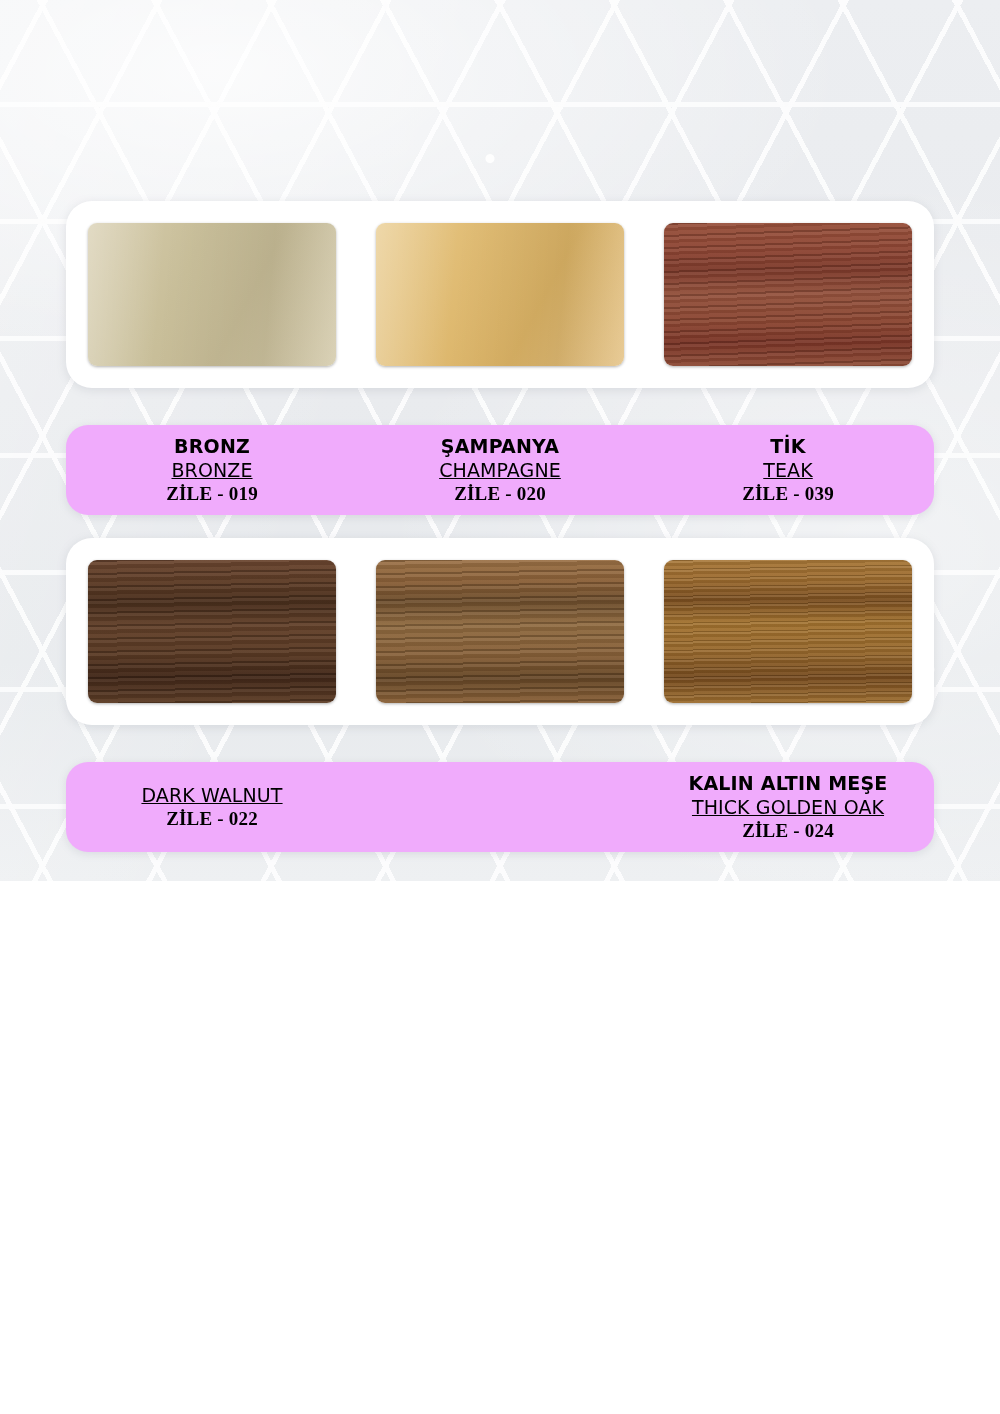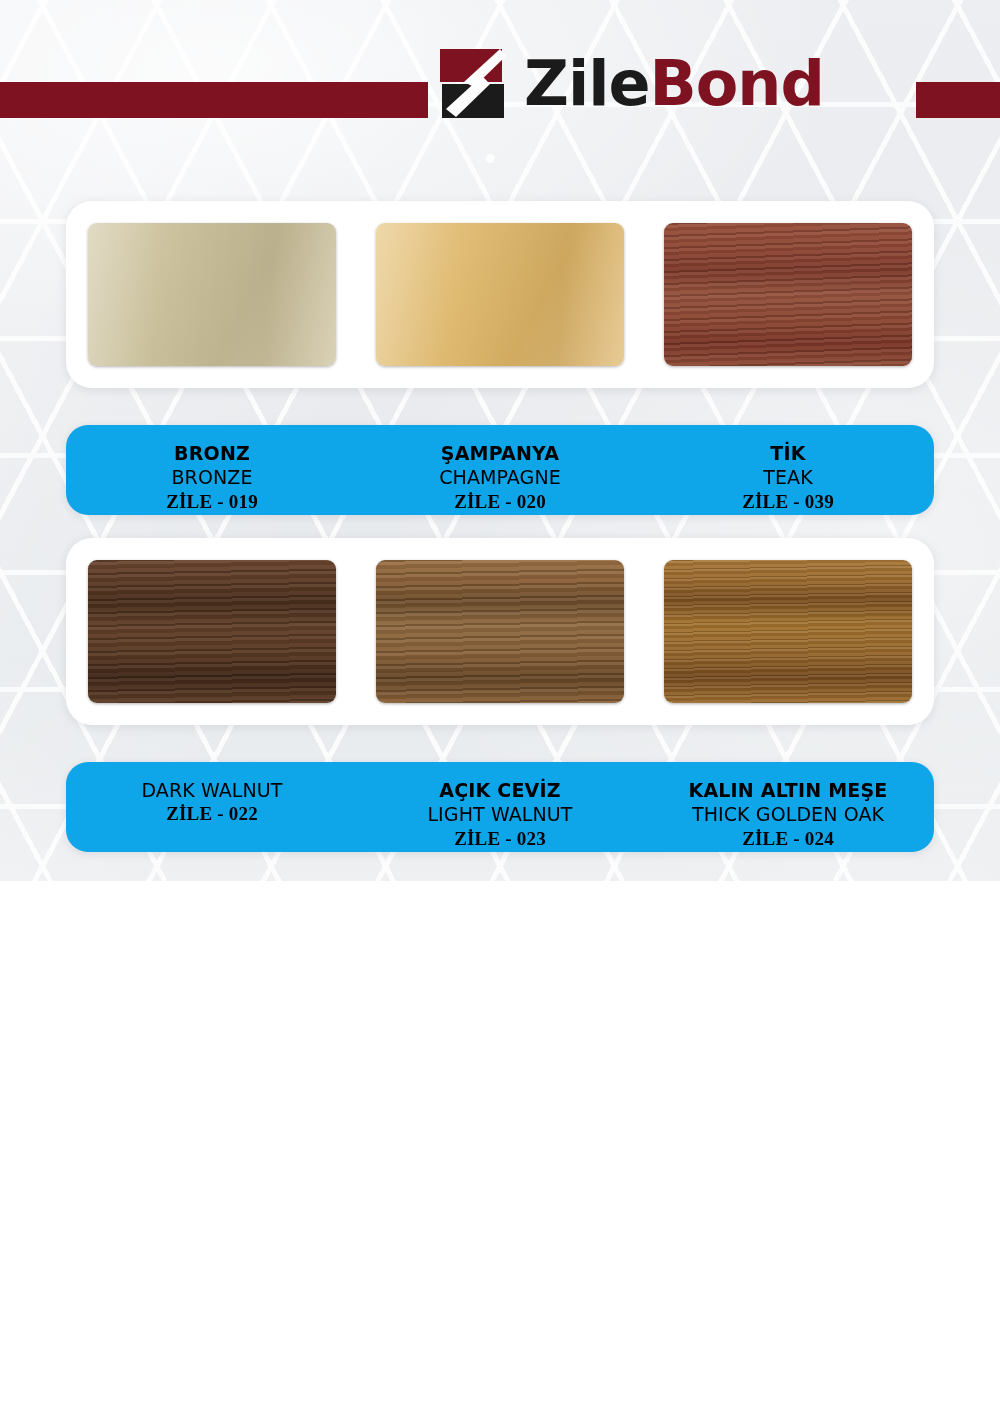--- a/index.html
+++ b/index.html
@@ -68,63 +68,43 @@
   }
   .swatch{
     width:248px;height:143px;border-radius:9px;
     box-shadow:0 1px 3px rgba(0,0,0,.30);
     position:relative;overflow:hidden;
   }
   .swatch .grain{position:absolute;inset:0;}
 
   .label-card{
     position:relative;width:868px;height:90px;margin-top:37px;
-    background:#0ea5e9;border-radius:22px;
+    background:#f0abfc;border-radius:22px;
     box-shadow:0 2px 9px rgba(120,130,145,.18);
-    display:flex;justify-content:space-between;
-    padding:16px 22px;box-sizing:border-box;
+    display:flex;align-items:center;justify-content:space-between;
+    padding:0 22px;box-sizing:border-box;
   }
   .label-cell{width:248px;text-align:center;color:#000;}
   .l-tr{font-size:19px;font-weight:bold;letter-spacing:.2px;line-height:1.28;
         font-family:"DejaVu Sans", sans-serif;}
   .l-en{font-size:19px;font-weight:400;letter-spacing:.1px;line-height:1.28;
-        font-family:"DejaVu Sans", sans-serif;}
+        font-family:"DejaVu Sans", sans-serif;text-decoration:underline;}
   .l-code{font-size:19px;font-weight:bold;letter-spacing:.2px;line-height:1.28;
         font-family:Liberation Serif, serif;}
 </style>
 </head>
 <body>
 
 <div class="page">
 
   <div class="backdrop">
     <div class="sheen"></div>
     <div class="nodes"></div>
   </div>
 
-  <div class="header">
-    <div class="band band-left"></div>
-    <div class="band band-right"></div>
-
-    <div class="logo">
-      <div class="zmark">
-        <svg width="70" height="74" viewBox="0 0 70 74">
-          <rect x="0" y="2" width="62" height="33" fill="#7e1220"></rect>
-          <rect x="2" y="37" width="62" height="34" fill="#1b1b1b"></rect>
-          <polygon points="28,2 62,2 62,16 42,35 64,35 64,50 30,50 30,36 50,18 28,18" fill="#7e1220" opacity="0"></polygon>
-          <polygon points="24,35 60,2 66,9 34,40" fill="#ffffff"></polygon>
-          <polygon points="8,71 44,38 50,45 18,76" fill="#ffffff" opacity="0"></polygon>
-          <polygon points="6,62 42,29 50,37 16,70" fill="#ffffff"></polygon>
-        </svg>
-      </div>
-      <div class="wordmark">
-        <span class="dark">Zile</span><span class="red">Bond</span>
-      </div>
-    </div>
-  </div>
 
   <div class="group" style="top:201px;">
     <div class="swatch-card">
 
       <div class="swatch" style="background:linear-gradient(118deg,#d5cbab 0%,#c9bf9a 38%,#c4b994 62%,#d2c8a7 100%);">
         <div class="grain" style="background:linear-gradient(95deg,rgba(255,255,255,.30) 0%,rgba(255,255,255,0) 30%,rgba(0,0,0,.05) 72%,rgba(255,255,255,.18) 100%);"></div>
       </div>
 
       <div class="swatch" style="background:linear-gradient(118deg,#e8c989 0%,#dfba71 38%,#d9b164 64%,#e4c182 100%);">
         <div class="grain" style="background:linear-gradient(95deg,rgba(255,255,255,.28) 0%,rgba(255,255,255,0) 32%,rgba(0,0,0,.06) 74%,rgba(255,255,255,.16) 100%);"></div>
@@ -171,25 +151,20 @@
       </div>
 
     </div>
 
     <div class="label-card">
       <div class="label-cell">
         <div class="l-en">DARK WALNUT</div>
         <div class="l-code">ZİLE - 022</div>
       </div>
       <div class="label-cell">
-        <div class="l-tr">AÇIK CEVİZ</div>
-        <div class="l-en">LIGHT WALNUT</div>
-        <div class="l-code">ZİLE - 023</div>
-      </div>
-      <div class="label-cell">
         <div class="l-tr">KALIN ALTIN MEŞE</div>
         <div class="l-en">THICK GOLDEN OAK</div>
         <div class="l-code">ZİLE - 024</div>
       </div>
     </div>
   </div>
 
 </div>
 
 </body></html>

